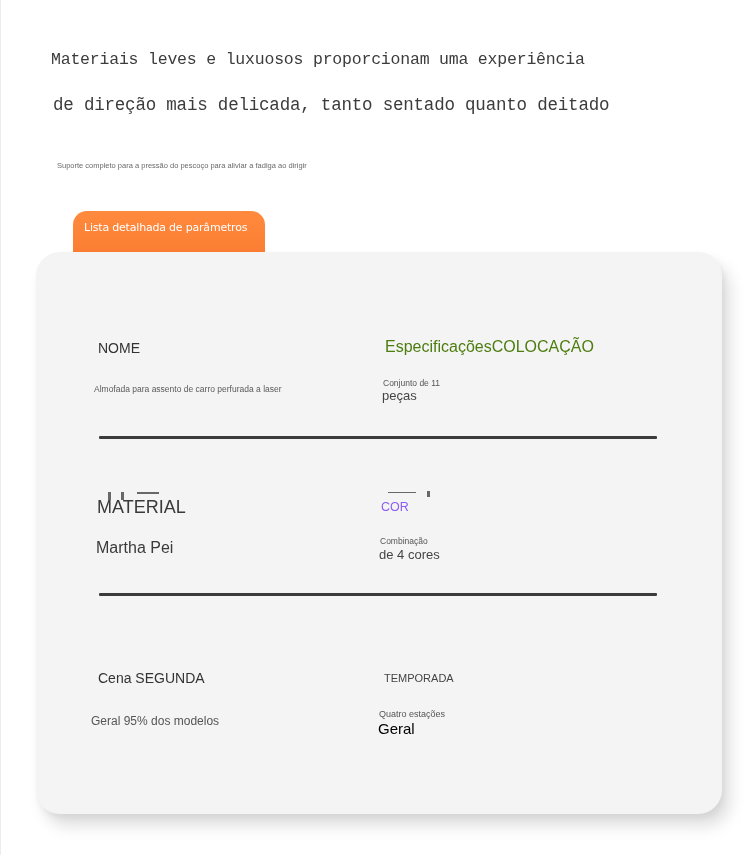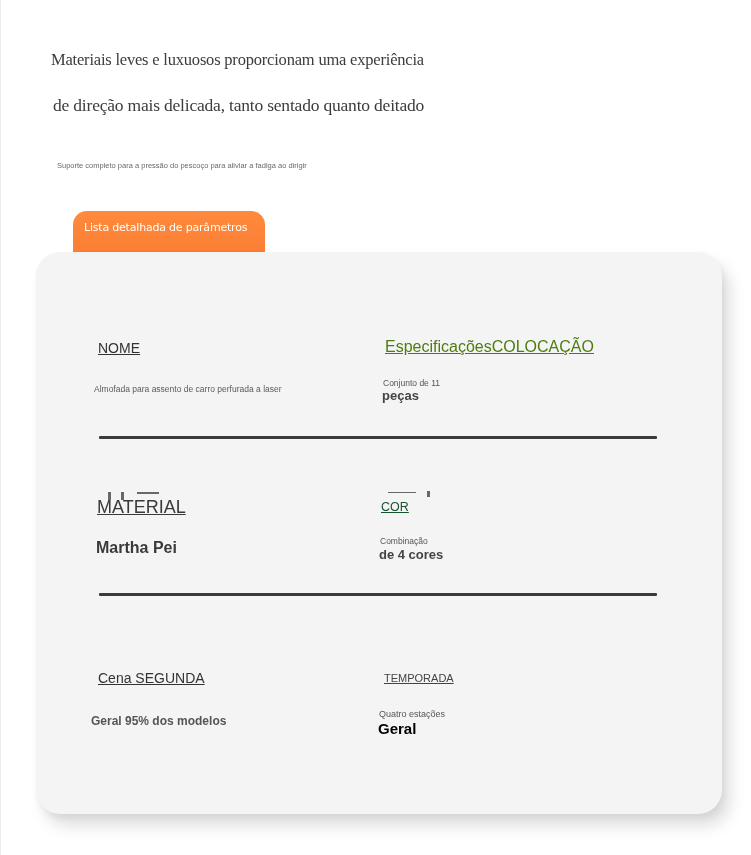--- a/index.html
+++ b/index.html
@@ -17,21 +17,21 @@
     }
     .left-edge {
       position: absolute;
       left: 0; top: 0;
       width: 1px; height: 855px;
       background: #ececec;
     }
     .headline {
       position: absolute;
       left: 51px;
-      font-family: Liberation Serif, serif;
+      font-family: Liberation Mono, monospace;
       color: #3c3c3c;
       white-space: nowrap;
       letter-spacing: -0.2px;
     }
     .headline-1 { top: 50px; font-size: 16.5px; }
     .headline-2 { top: 95px; left: 53px; font-size: 17.5px; }
     .subline {
       position: absolute;
       left: 57px;
       top: 161px;
@@ -62,32 +62,30 @@
       width: 686px;
       height: 562px;
       background: #f4f4f4;
       border-radius: 24px;
       box-shadow: 8px 12px 16px rgba(0,0,0,0.13), 2px 4px 6px rgba(0,0,0,0.05);
     }
     .field-label {
       position: absolute;
       white-space: nowrap;
       color: #333333;
-      text-decoration: underline;
     }
     .field-small {
       position: absolute;
       white-space: nowrap;
       color: #555555;
     }
     .field-value {
       position: absolute;
       white-space: nowrap;
       color: #444444;
-      font-weight: bold;
     }
     .divider {
       position: absolute;
       left: 99px;
       width: 558px;
       height: 3px;
       background: #3b3b3b;
       border-radius: 1px;
     }
     .smudge {
@@ -123,21 +121,21 @@
 
 <div class="smudge" style="left:108px; top:492px; width:3px; height:8px;"></div>
 <div class="smudge" style="left:121px; top:492px; width:3px; height:8px;"></div>
 <div class="smudge" style="left:137px; top:492px; width:22px;"></div>
 <div class="smudge" style="left:388px; top:492px; width:28px; height:1px;"></div>
 <div class="smudge" style="left:427px; top:491px; width:3px; height:6px;"></div>
 
 <div class="field-label" style="left:97px; top:497px; font-size:18px; color:#3a3a3a;">MATERIAL</div>
 <div class="field-value" style="left:96px; top:539px; font-size:16px; color:#3a3a3a;">Martha Pei</div>
 
-<div class="field-label" style="left:381px; top:500px; font-size:12.5px; color:#14532d;">COR</div>
+<div class="field-label" style="left:381px; top:500px; font-size:12.5px; color:#8b5cf6;">COR</div>
 <div class="field-small" style="left:380px; top:536px; font-size:8.5px;">Combinação</div>
 <div class="field-value" style="left:379px; top:547px; font-size:13px;">de 4 cores</div>
 
 <div class="divider" style="top:593px;"></div>
 
 <div class="field-label" style="left:98px; top:670px; font-size:14px;">Cena SEGUNDA</div>
 <div class="field-value" style="left:91px; top:714px; font-size:12px; color:#555555;">Geral 95% dos modelos</div>
 
 <div class="field-label" style="left:384px; top:672px; font-size:11px; color:#444444;">TEMPORADA</div>
 <div class="field-small" style="left:379px; top:709px; font-size:9px;">Quatro estações</div>

